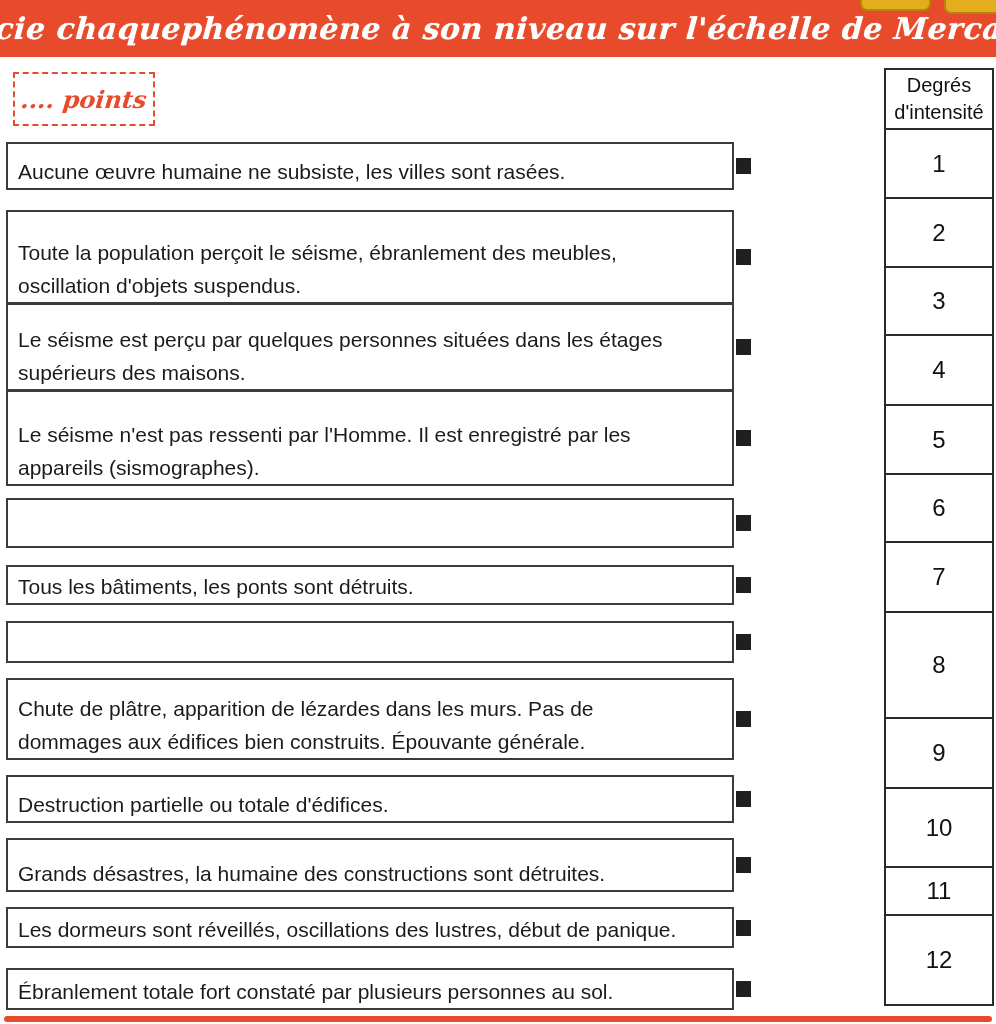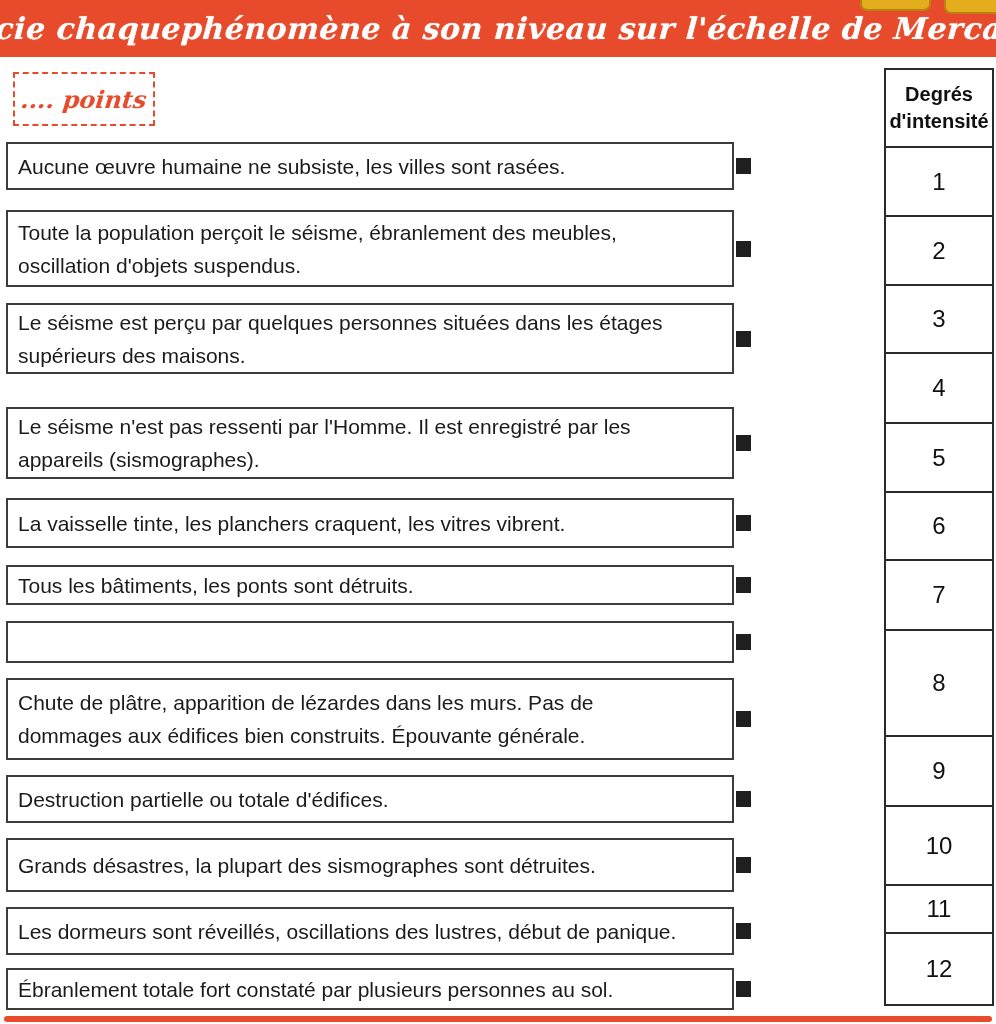--- a/index.html
+++ b/index.html
@@ -69,21 +69,21 @@
   }
 
   
   .stmt {
     position: absolute;
     left: 6px;
     width: 728px;
     background: #ffffff;
     border: 2px solid #3c3c3c;
     display: flex;
-    align-items: center;
+    align-items: flex-end;
   }
   .stmt-text {
     padding: 0 8px 0 10px;
     font-size: 21px;
     line-height: 33px;
     color: #1b1b1b;
     white-space: pre-line;
   }
   .connector {
     position: absolute;
@@ -98,31 +98,30 @@
   .scale-col {
     position: absolute;
     left: 884px; top: 68px;
     width: 110px; height: 938px;
     border: 2px solid #2b2b2b;
     background: #ffffff;
     display: flex;
     flex-direction: column;
   }
   .scale-header {
-    height: 78px;
+    height: 60px;
     border-bottom: 2px solid #2b2b2b;
     display: flex;
     align-items: center;
     justify-content: center;
     text-align: center;
     font-size: 20px;
     line-height: 27px;
     color: #111111;
     white-space: pre-line;
-    font-weight: bold;
   }
   .degree-cell {
     border-bottom: 2px solid #2b2b2b;
     display: flex;
     align-items: center;
     justify-content: center;
     font-size: 24px;
     color: #111111;
   }
   .degree-cell:last-child { border-bottom: none; flex: 1; text-align: right; }
@@ -167,40 +166,39 @@
     <div class="degree-cell" style="height:79px">10</div>
     <div class="degree-cell" style="height:48px">11</div>
     <div class="degree-cell">12</div>
   </div>
 
   <div class="stmt" style="top:142px;height:48px">
     <span class="stmt-text">Aucune œuvre humaine ne subsiste, les villes sont rasées.</span>
     <span class="connector"></span>
   </div>
 
-  <div class="stmt" style="top:210px;height:77px">
+  <div class="stmt" style="top:210px;height:94px">
     <span class="stmt-text">Toute la population perçoit le séisme, ébranlement des meubles,
 oscillation d'objets suspendus.</span>
     <span class="connector"></span>
   </div>
 
-  <div class="stmt" style="top:303px;height:71px">
+  <div class="stmt" style="top:303px;height:88px">
     <span class="stmt-text">Le séisme est perçu par quelques personnes situées dans les étages
 supérieurs des maisons.</span>
     <span class="connector"></span>
   </div>
 
-  <div class="stmt" style="top:407px;height:72px">
+  <div class="stmt" style="top:390px;height:96px">
     <span class="stmt-text">Le séisme n'est pas ressenti par l'Homme. Il est enregistré par les
 appareils (sismographes).</span>
     <span class="connector"></span>
   </div>
 
   <div class="stmt" style="top:498px;height:50px">
-    <span class="stmt-text">La vaisselle tinte, les planchers craquent, les vitres vibrent.</span>
     <span class="connector"></span>
   </div>
 
   <div class="stmt" style="top:565px;height:40px">
     <span class="stmt-text">Tous les bâtiments, les ponts sont détruits.</span>
     <span class="connector"></span>
   </div>
 
   <div class="stmt" style="top:621px;height:42px">
     <span class="connector"></span>
@@ -211,25 +209,25 @@
 dommages aux édifices bien construits. Épouvante générale.</span>
     <span class="connector"></span>
   </div>
 
   <div class="stmt" style="top:775px;height:48px">
     <span class="stmt-text">Destruction partielle ou totale d'édifices.</span>
     <span class="connector"></span>
   </div>
 
   <div class="stmt" style="top:838px;height:54px">
-    <span class="stmt-text">Grands désastres, la plupart des sismographes sont détruites.</span>
-    <span class="connector"></span>
-  </div>
-
-  <div class="stmt" style="top:907px;height:48px">
+    <span class="stmt-text">Grands désastres, la humaine des constructions sont détruites.</span>
+    <span class="connector"></span>
+  </div>
+
+  <div class="stmt" style="top:907px;height:41px">
     <span class="stmt-text">Les dormeurs sont réveillés, oscillations des lustres, début de panique.</span>
     <span class="connector"></span>
   </div>
 
   <div class="stmt" style="top:968px;height:42px">
     <span class="stmt-text">Ébranlement totale fort constaté par plusieurs personnes au sol.</span>
     <span class="connector"></span>
   </div>
 
   <div class="bottom-strip"></div>

